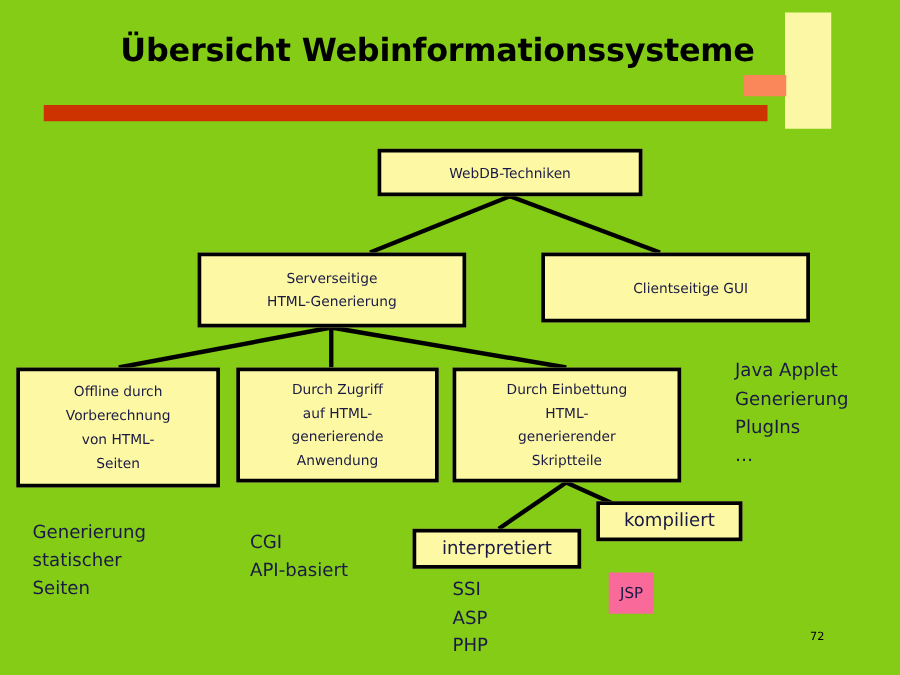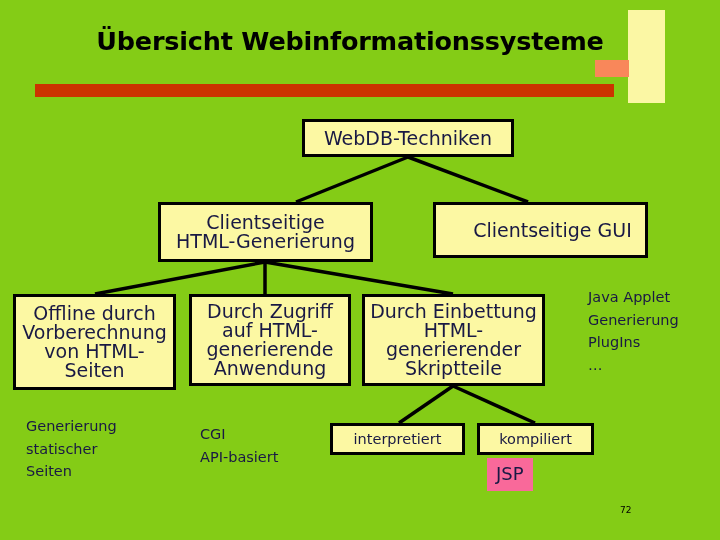--- a/index.html
+++ b/index.html
@@ -57,21 +57,21 @@
   }
 
   
   .box {
     position: absolute;
     box-sizing: border-box;
     background: #FCF8A3;
     border: 3px solid #000000;
     color: #191944;
     font-family: "DejaVu Sans", sans-serif;
-    font-size: 19px;
+    font-size: 11px;
     line-height: 19px;
     text-align: center;
     display: flex;
     align-items: center;
     justify-content: center;
     z-index: 3;
     white-space: pre-line;
   }
   .box-sm { font-size: 14.5px; }
 
@@ -85,30 +85,30 @@
     white-space: pre-line;
     z-index: 3;
   }
 
   
   .badge-jsp {
     position: absolute;
     background: #F9699A;
     color: #191944;
     font-family: "DejaVu Sans", sans-serif;
-    font-size: 18px;
+    font-size: 12px;
     line-height: 22px;
     padding: 5px 9px 6px 9px;
     z-index: 3;
   }
 
   
   .page-num {
     position: absolute;
-    left: 620px;
+    left: 648px;
     top: 505px;
     font-family: "DejaVu Sans", sans-serif;
     font-size: 9px;
     color: #000000;
   }
 
   
   #connectors {
     position: absolute;
     left: 0;
@@ -141,21 +141,21 @@
 
     <path d="M453,386 L399,423" stroke="#000000" stroke-width="3.5" fill="none"></path>
     <path d="M453,386 L535,423" stroke="#000000" stroke-width="3.5" fill="none"></path>
   </svg>
 
   <div class="box" style="left:302px; top:119px; width:212px; height:38px;">
     <span>WebDB-Techniken</span>
   </div>
 
   <div class="box" style="left:158px; top:202px; width:215px; height:60px;">
-    <span>Clientseitige
+    <span>Serverseitige
 HTML-Generierung</span>
   </div>
   <div class="box" style="left:433px; top:202px; width:215px; height:56px;padding-left:24px;">
     <span>Clientseitige GUI</span>
   </div>
 
   <div class="box" style="left:13px; top:294px; width:163px; height:96px;">
     <span>Offline durch
 Vorberechnung
 von HTML-
@@ -181,22 +181,25 @@
 
   <div class="txt" style="left:26px; top:415px;">Generierung
 statischer
 Seiten</div>
   <div class="txt" style="left:200px; top:423px;">CGI
 API-basiert</div>
 
   <div class="box box-sm" style="left:330px; top:423px; width:135px; height:32px;">
     <span>interpretiert</span>
   </div>
-  <div class="box box-sm" style="left:477px; top:423px; width:117px; height:32px;">
+  <div class="box box-sm" style="left:477px; top:401px; width:117px; height:32px;">
     <span>kompiliert</span>
   </div>
 
+  <div class="txt" style="left:362px; top:461px;">SSI
+ASP
+PHP</div>
 
   <div class="badge-jsp" style="left:487px; top:458px;">JSP</div>
 
   <div class="page-num">72</div>
 
 </div>
 
 </body></html>

